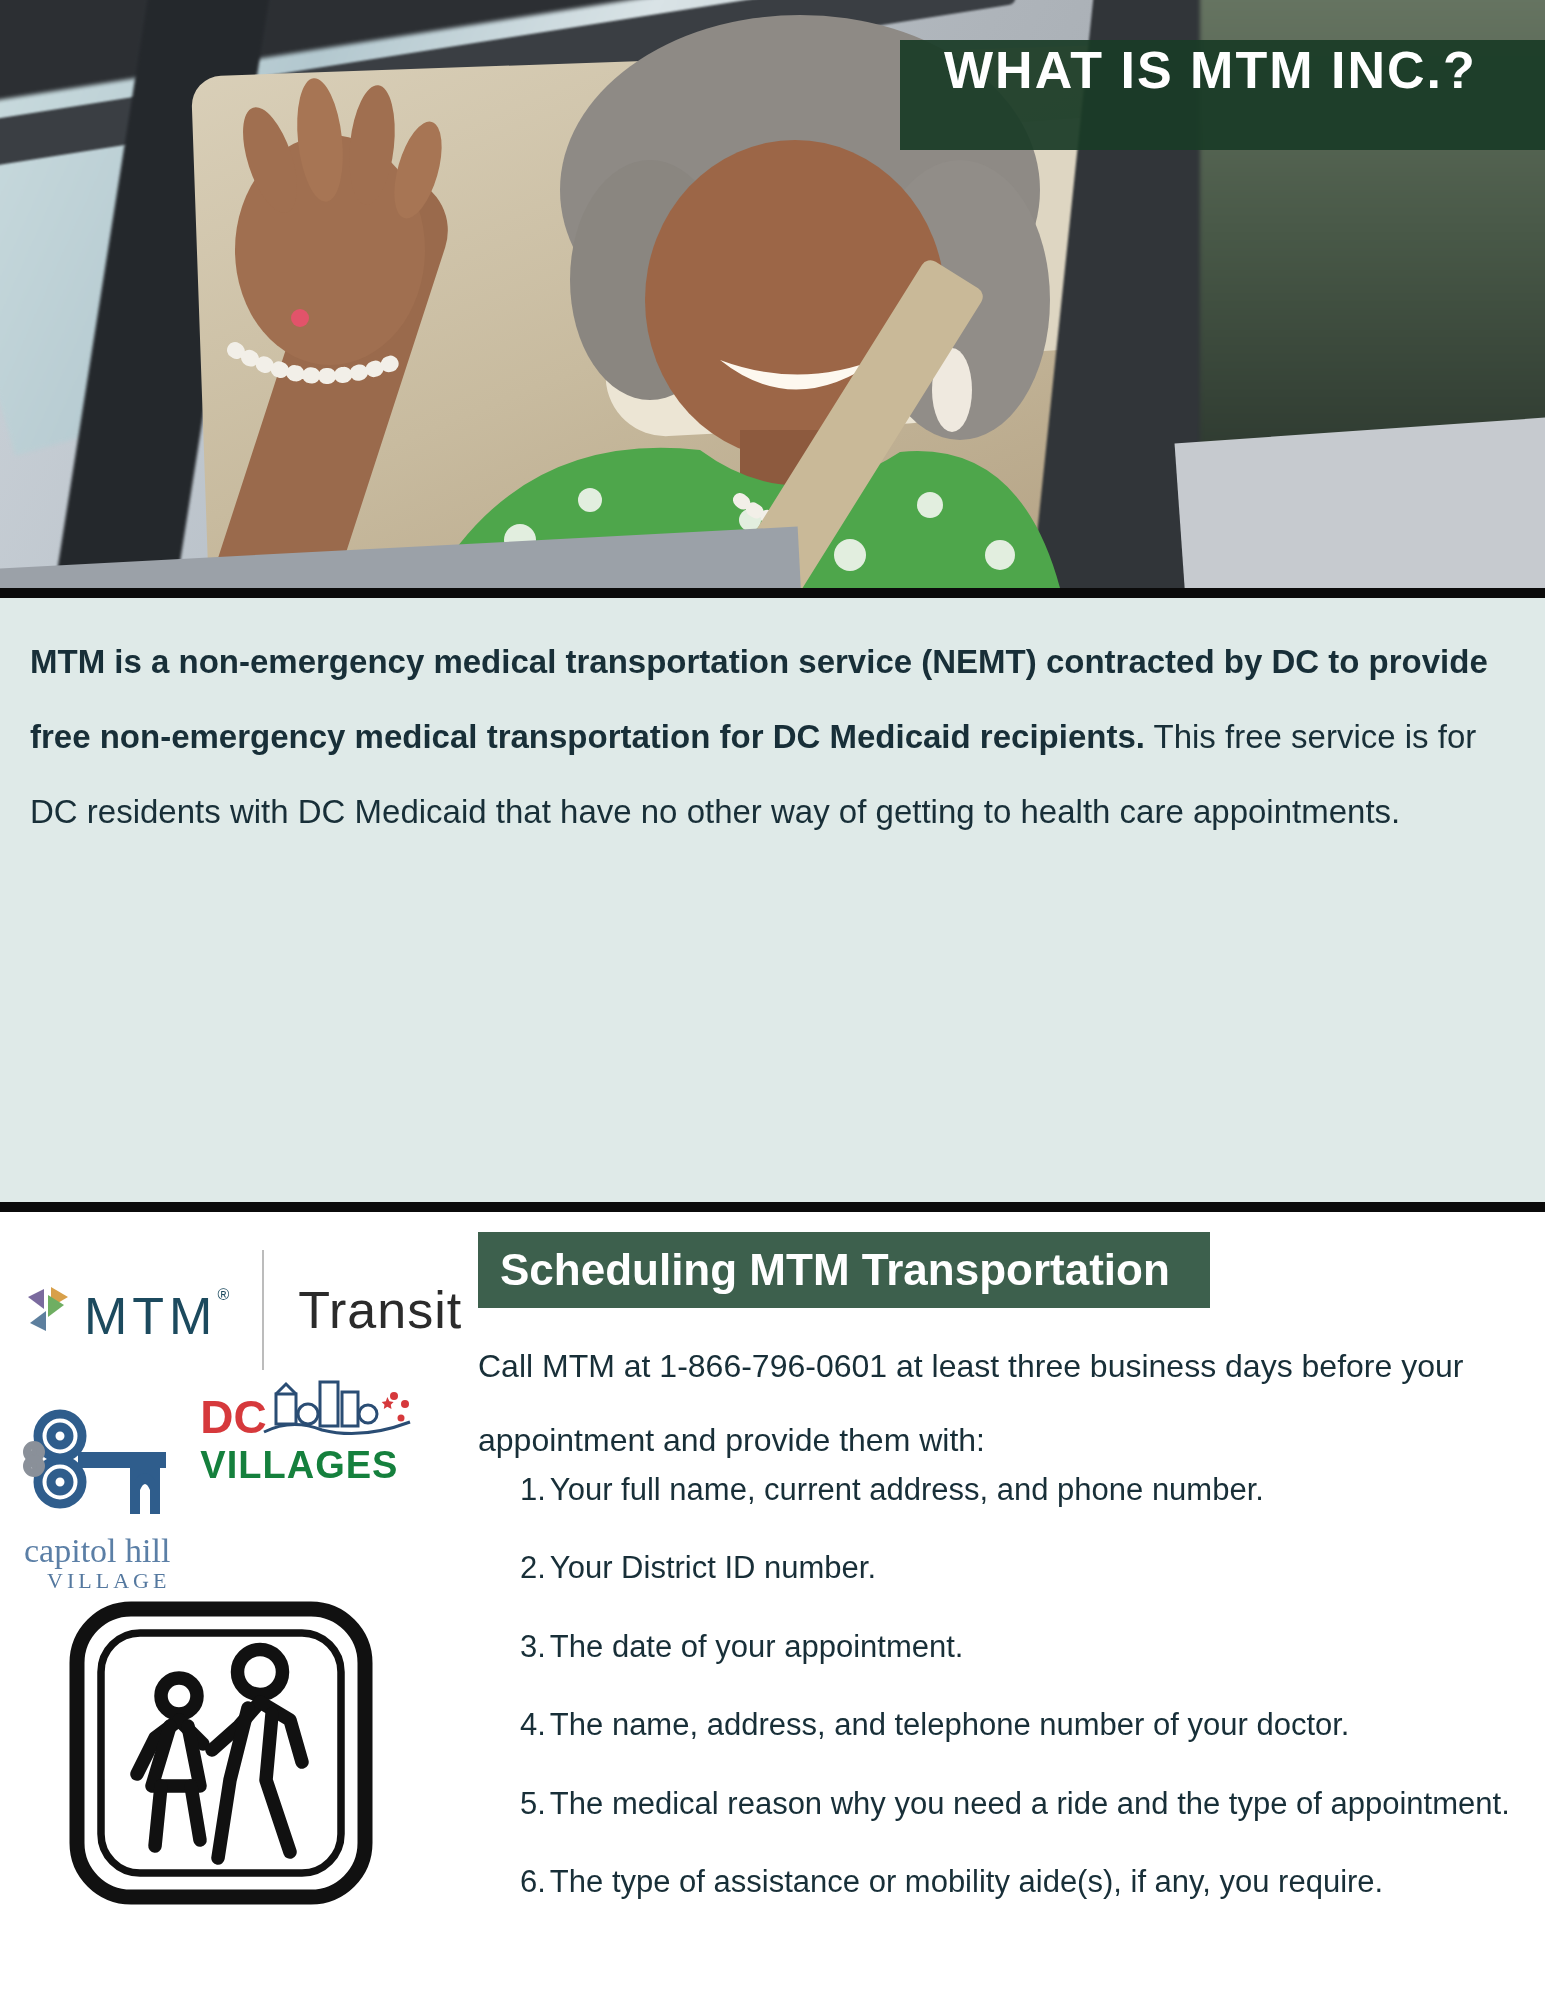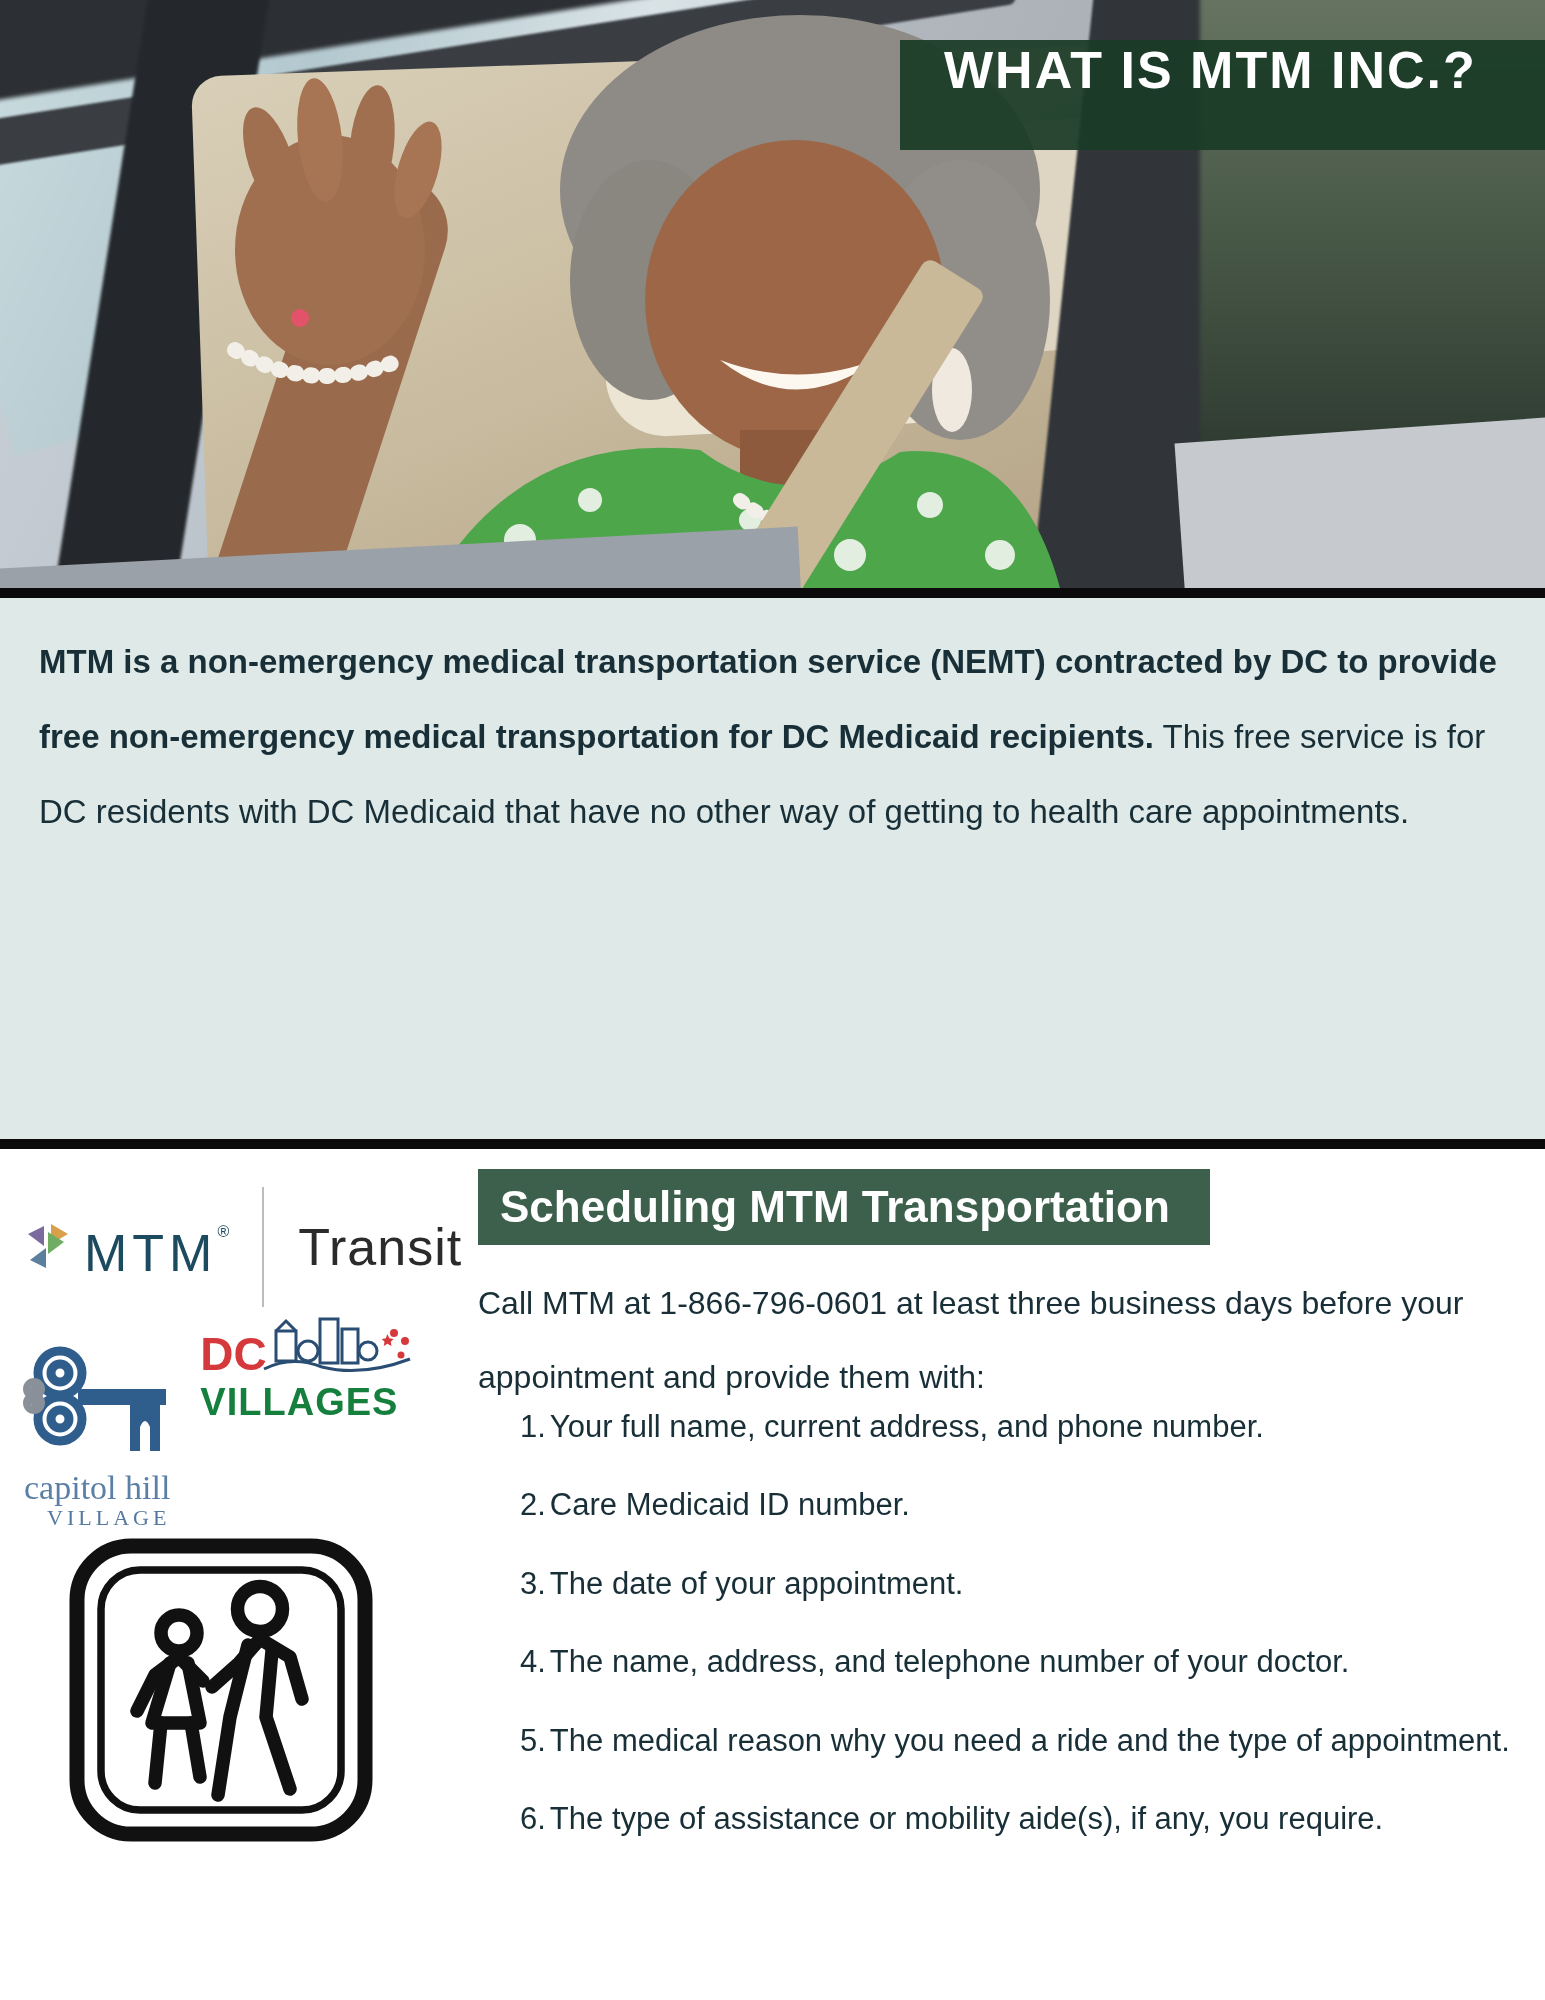--- a/index.html
+++ b/index.html
@@ -46,22 +46,22 @@
   .photo-banner{
     position:absolute;left:900px;top:40px;width:645px;height:110px;
     background:rgba(26,59,39,0.93);
     display:flex;align-items:flex-start;padding-left:44px;box-sizing:border-box;
     color:#ffffff;font-size:52px;font-weight:800;letter-spacing:2px;
   }
   
   .divider{width:1545px;height:10px;background:#0b0b0b;}
   
   .mint{
-    width:1545px;height:541px;background:#dfeae8;box-sizing:border-box;
-    padding:26px 34px 0 39px;
+    width:1545px;height:604px;background:#dfeae8;box-sizing:border-box;
+    padding:26px 34px 0 30px;
   }
   .mint p{margin:0 0 40px 0;font-size:33px;line-height:2.28;color:#182f38;}
   .mint p b{font-weight:700;}
   
   .bottom{position:relative;width:1545px;height:857px;background:#ffffff;}
   
   .logo-row1{position:absolute;left:24px;top:38px;display:flex;align-items:center;}
   .mtm-word{font-size:52px;font-weight:400;color:#1c4a5e;letter-spacing:5px;margin-left:6px;margin-top:12px;}
   .mtm-reg{font-size:16px;color:#1c4a5e;vertical-align:top;}
   .logo-sep{width:2px;height:120px;background:#bcbcbc;margin:0 34px 0 28px;}
@@ -255,21 +255,21 @@
 
   <div class="sched-intro">Call MTM at 1-866-796-0601 at least three business days before your appointment and provide them with:</div>
 
   <ol class="sched-list">
     <li>
         <span class="num">1.</span>
         <span>Your full name, current address, and phone number.</span>
       </li>
     <li>
         <span class="num">2.</span>
-        <span>Care Medicaid ID number.</span>
+        <span>Your District ID number.</span>
       </li>
     <li>
         <span class="num">3.</span>
         <span>The date of your appointment.</span>
       </li>
     <li>
         <span class="num">4.</span>
         <span>The name, address, and telephone number of your doctor.</span>
       </li>
     <li>

